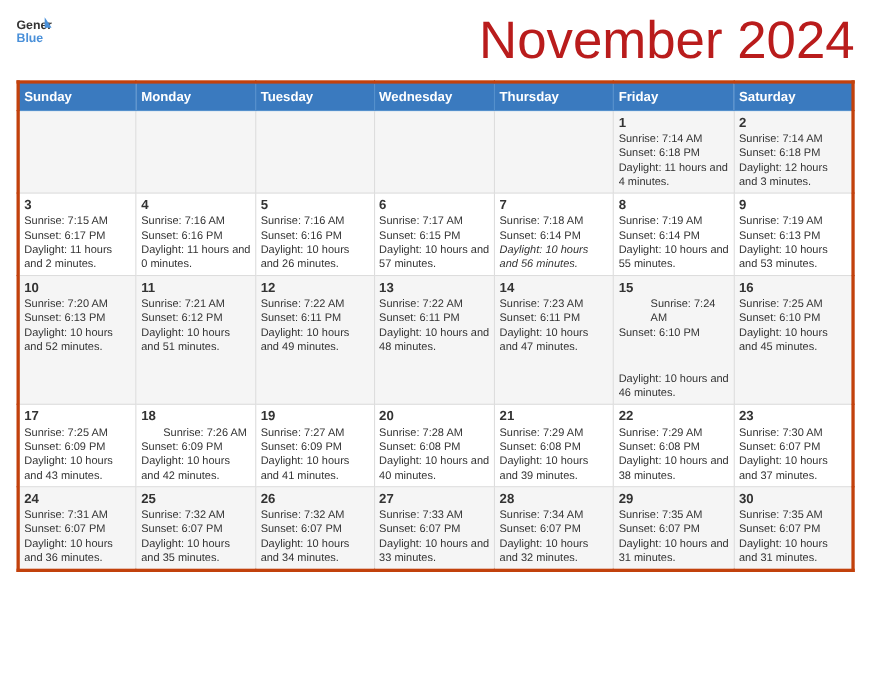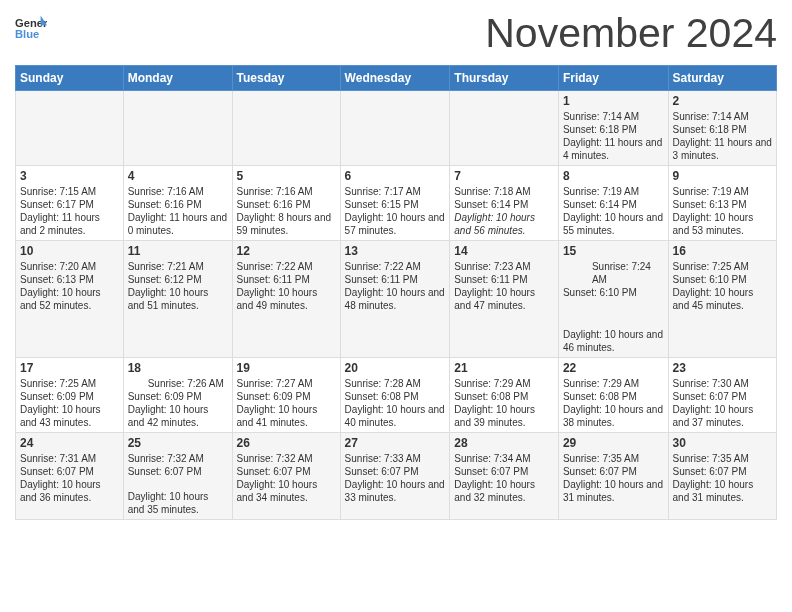--- a/index.html
+++ b/index.html
@@ -26,32 +26,32 @@
       margin-top: 4px;
     }
     .logo-icon {
       width: 32px;
       height: 28px;
     }
     .title-block {
       text-align: right;
     }
     .month-title {
-      font-size: 41px;
+      font-size: 48px;
       font-weight: normal;
-      color: #404040;
+      color: #b91c1c;
     }
     .subtitle {
       font-size: 16px;
       color: #555;
     }
     .calendar {
       width: 100%;
       border-collapse: collapse;
-      border: 1px solid #c2410c;
+      border: 3px solid #c2410c;
     }
     .calendar th {
       background-color: #3a7abf;
       color: #fff;
       font-size: 12px;
       font-weight: bold;
       padding: 5px 4px;
       text-align: left;
       border: 1px solid #5590cc;
     }
@@ -119,41 +119,41 @@
           <td>
             <span class="day-num">1</span>
             <span style="display:block;line-height:1.3;">Sunrise: 7:14 AM</span>
             <span style="display:block;line-height:1.3;">Sunset: 6:18 PM</span>
             <span style="display:block;line-height:1.3;">Daylight: 11 hours and 4 minutes.</span>
           </td>
           <td>
             <span class="day-num">2</span>
             <span style="display:block;line-height:1.3;">Sunrise: 7:14 AM</span>
             <span style="display:block;line-height:1.3;">Sunset: 6:18 PM</span>
-            <span style="display:block;line-height:1.3;">Daylight: 11 hours and 3 minutes.</span>
+            <span style="display:block;line-height:1.3;">Daylight: 12 hours and 3 minutes.</span>
           </td>
         </tr>
         <tr>
           <td>
             <span class="day-num">3</span>
             <span style="display:block;line-height:1.3;">Sunrise: 7:15 AM</span>
             <span style="display:block;line-height:1.3;">Sunset: 6:17 PM</span>
             <span style="display:block;line-height:1.3;">Daylight: 11 hours and 2 minutes.</span>
           </td>
           <td>
             <span class="day-num">4</span>
             <span style="display:block;line-height:1.3;">Sunrise: 7:16 AM</span>
             <span style="display:block;line-height:1.3;">Sunset: 6:16 PM</span>
             <span style="display:block;line-height:1.3;">Daylight: 11 hours and 0 minutes.</span>
           </td>
           <td>
             <span class="day-num">5</span>
             <span style="display:block;line-height:1.3;">Sunrise: 7:16 AM</span>
             <span style="display:block;line-height:1.3;">Sunset: 6:16 PM</span>
-            <span style="display:block;line-height:1.3;">Daylight: 8 hours and 59 minutes.</span>
+            <span style="display:block;line-height:1.3;">Daylight: 10 hours and 26 minutes.</span>
           </td>
           <td>
             <span class="day-num">6</span>
             <span style="display:block;line-height:1.3;">Sunrise: 7:17 AM</span>
             <span style="display:block;line-height:1.3;">Sunset: 6:15 PM</span>
             <span style="display:block;line-height:1.3;">Daylight: 10 hours and 57 minutes.</span>
           </td>
           <td>
             <span class="day-num">7</span>
             <span style="display:block;line-height:1.3;">Sunrise: 7:18 AM</span>
@@ -265,21 +265,21 @@
           <td>
             <span class="day-num">24</span>
             <span style="display:block;line-height:1.3;">Sunrise: 7:31 AM</span>
             <span style="display:block;line-height:1.3;">Sunset: 6:07 PM</span>
             <span style="display:block;line-height:1.3;">Daylight: 10 hours and 36 minutes.</span>
           </td>
           <td>
             <span class="day-num">25</span>
             <span style="display:block;line-height:1.3;">Sunrise: 7:32 AM</span>
             <span style="display:block;line-height:1.3;">Sunset: 6:07 PM</span>
-            <span style="display:block;line-height:1.3;margin-top:12px;">Daylight: 10 hours and 35 minutes.</span>
+            <span style="display:block;line-height:1.3;">Daylight: 10 hours and 35 minutes.</span>
           </td>
           <td>
             <span class="day-num">26</span>
             <span style="display:block;line-height:1.3;">Sunrise: 7:32 AM</span>
             <span style="display:block;line-height:1.3;">Sunset: 6:07 PM</span>
             <span style="display:block;line-height:1.3;">Daylight: 10 hours and 34 minutes.</span>
           </td>
           <td>
             <span class="day-num">27</span>
             <span style="display:block;line-height:1.3;">Sunrise: 7:33 AM</span>

